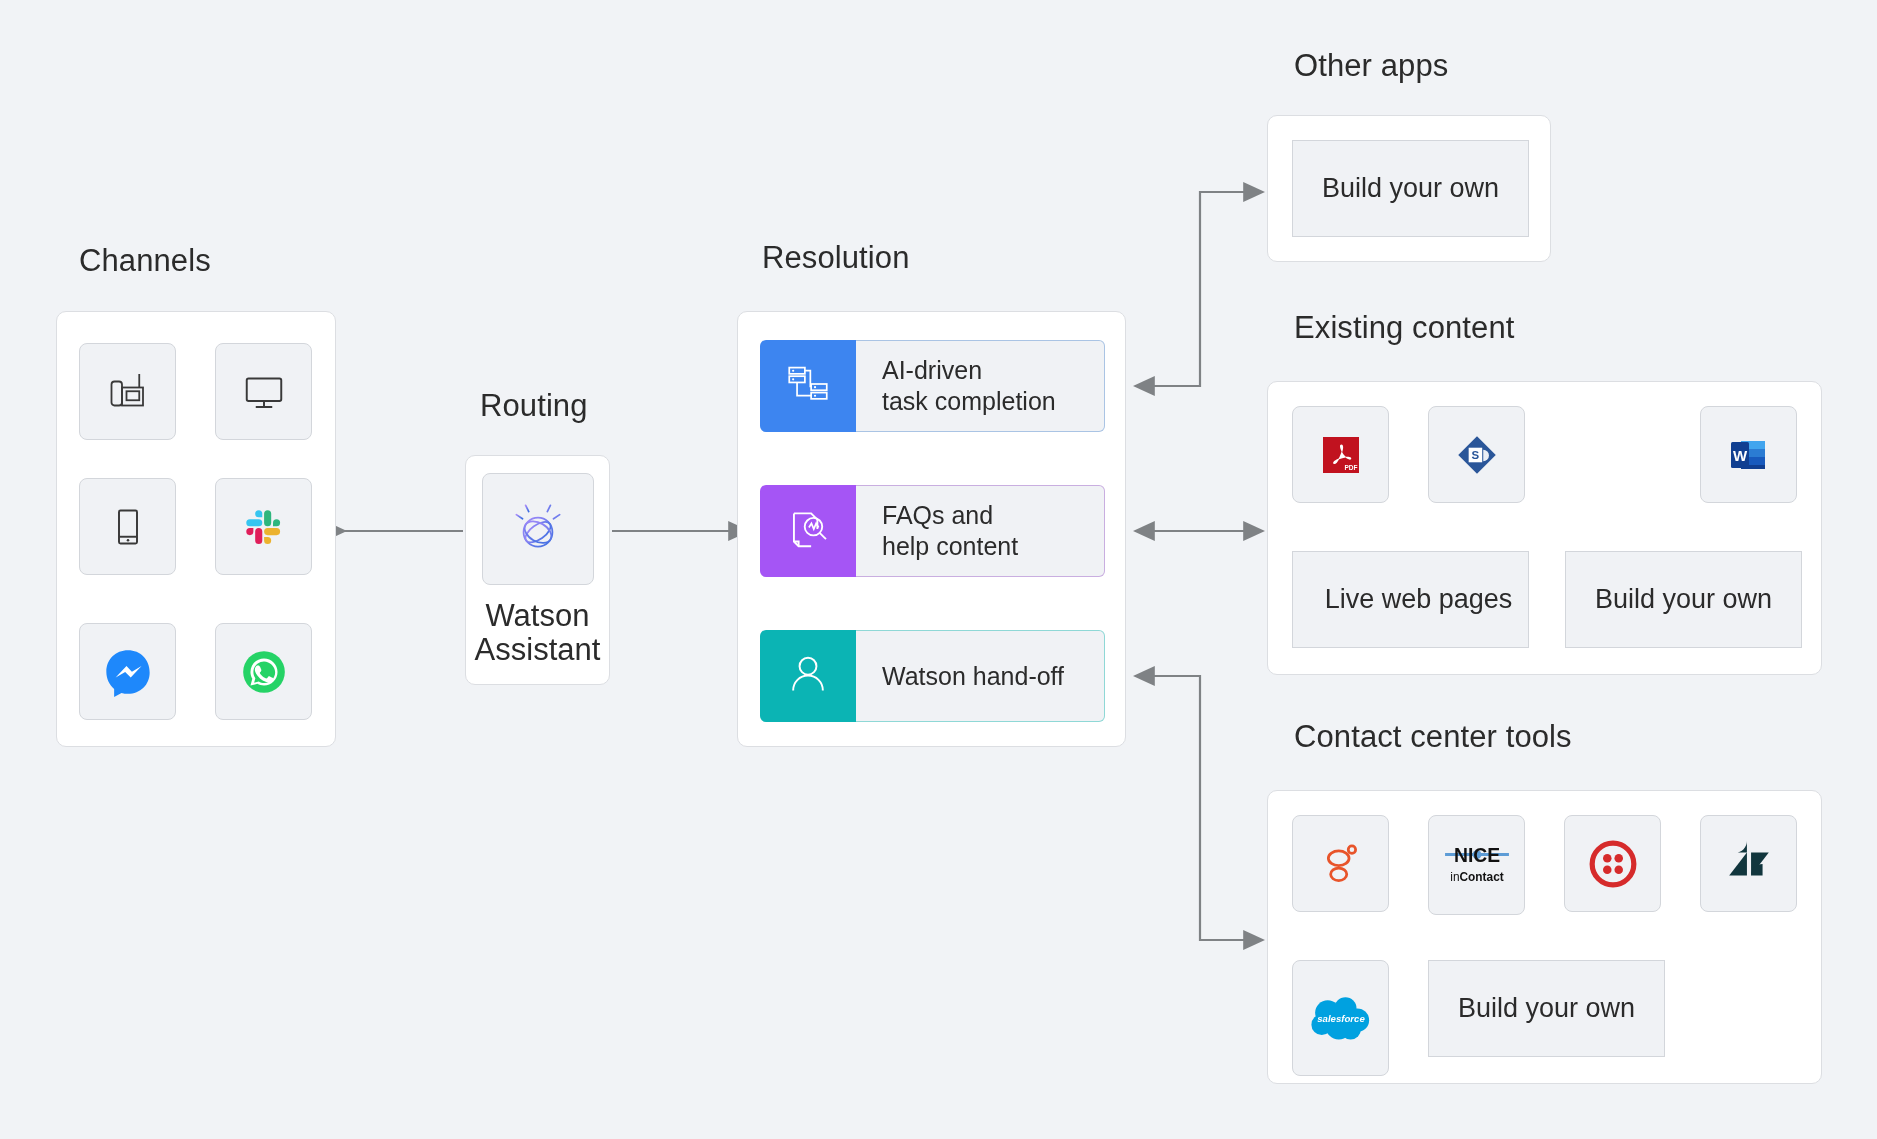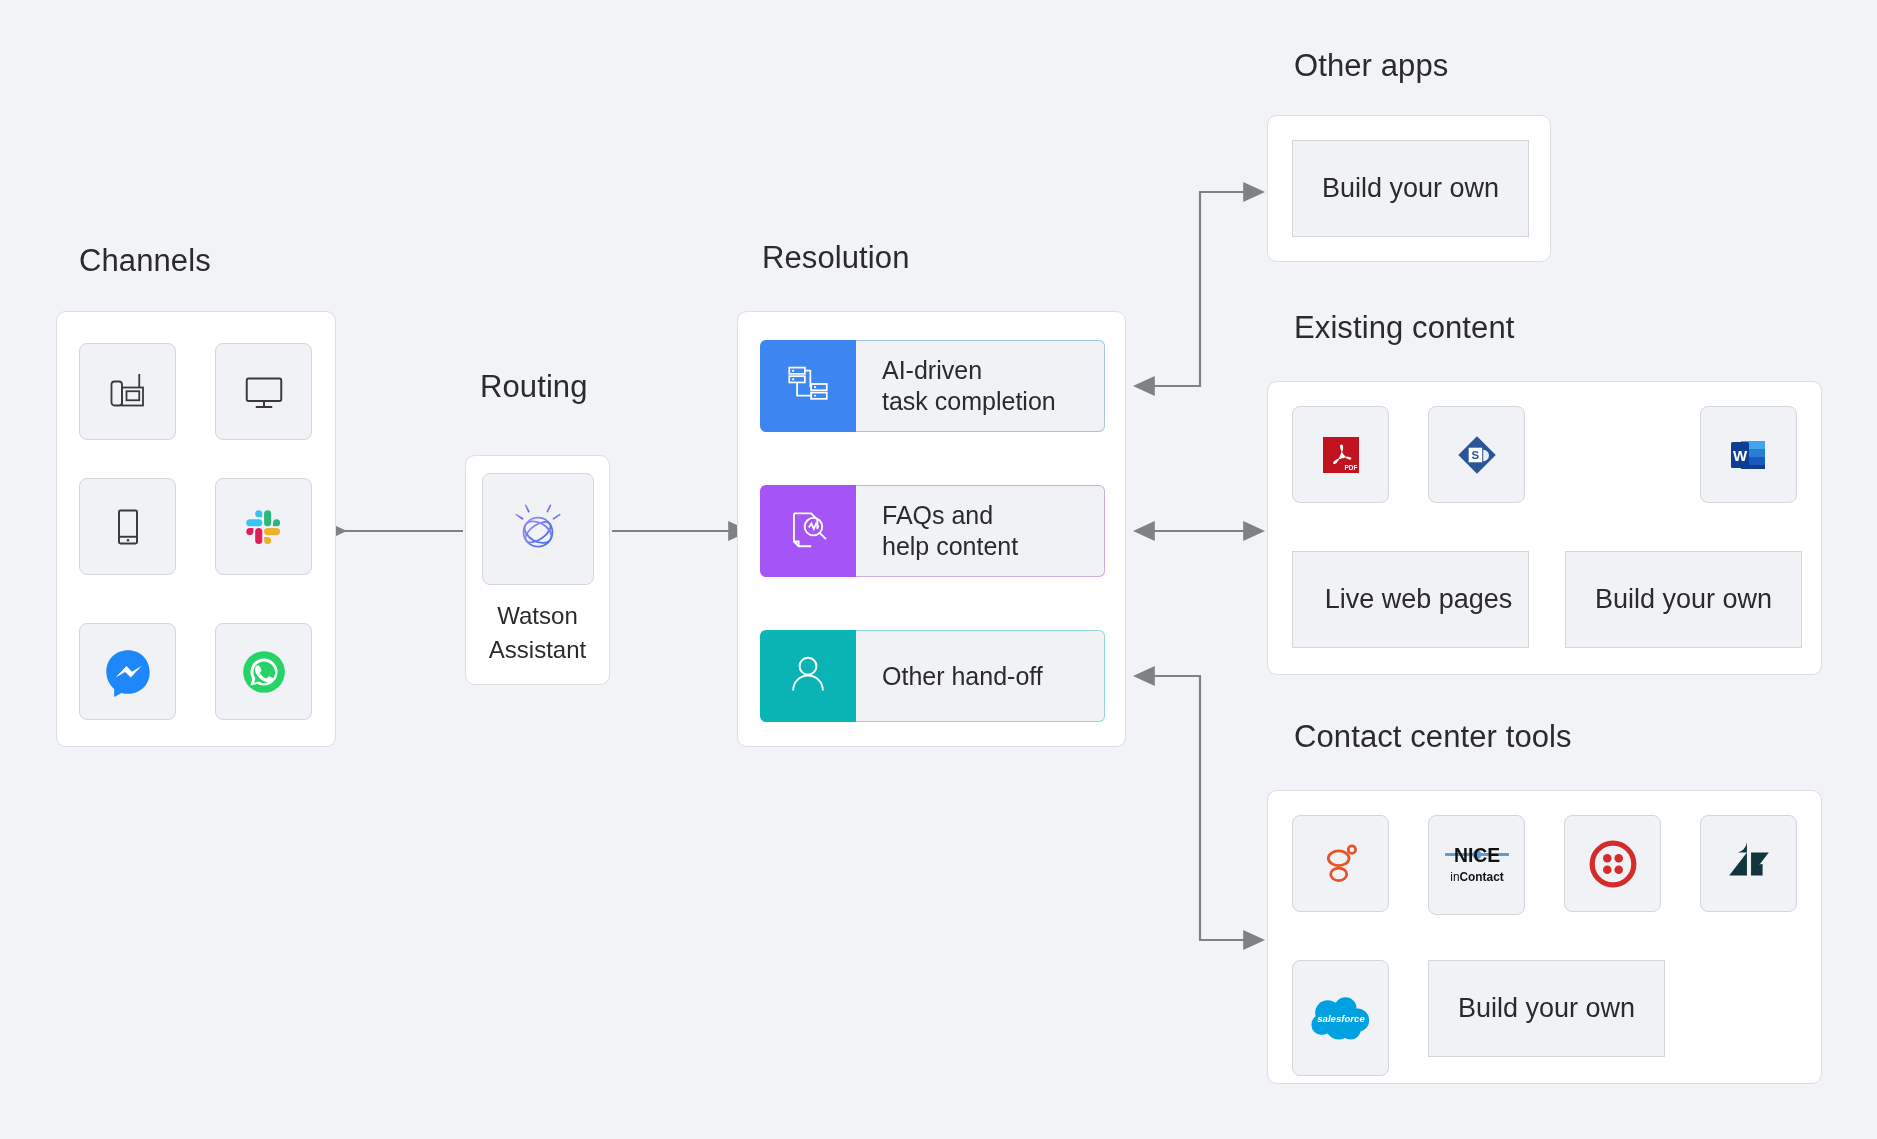--- a/index.html
+++ b/index.html
@@ -68,21 +68,21 @@
   }
   #watson-tile {
     width: 112px; height: 112px;
     background: #f0f2f5;
     border: 1px solid #d3d6db;
     border-radius: 8px;
     display: flex; align-items: center; justify-content: center;
   }
   #watson-label {
     margin-top: 14px;
-    font-size: 24px;
+    font-size: 31px;
     line-height: 34px;
     text-align: center;
     color: #2b2b2b;
   }
 
   
   .rescard {
     position: absolute;
     left: 760px;
     width: 345px;
@@ -207,21 +207,21 @@
     <span>
       <svg width="50" height="50" viewBox="0 0 48 48">
         <circle cx="24" cy="24" r="20" fill="#25d366"></circle>
         <path d="M24 11c-7.2 0-13 5.8-13 13 0 2.4.6 4.6 1.8 6.5L11 37l6.7-1.7c1.8 1 3.9 1.6 6.3 1.6 7.2 0 13-5.8 13-13S31.2 11 24 11z" fill="#ffffff"></path>
         <path d="M24 13.8c-5.6 0-10.2 4.6-10.2 10.2 0 2.2.7 4.2 1.9 5.9l-1.2 4.3 4.5-1.2c1.6 1 3.5 1.5 5.5 1.5 5.6 0 10.2-4.6 10.2-10.2S29.6 13.8 24 13.8z" fill="#25d366"></path>
         <path d="M19.6 18.4c-.3-.7-.6-.7-.9-.7h-.8c-.3 0-.8.1-1.2.6s-1.5 1.5-1.5 3.6 1.6 4.2 1.8 4.5c.2.3 3 4.8 7.5 6.5 3.7 1.5 4.5 1.2 5.3 1.1.8-.1 2.5-1 2.9-2s.4-1.8.3-2c-.1-.2-.4-.3-.9-.5s-2.5-1.3-2.9-1.4c-.4-.1-.7-.2-1 .2-.3.5-1.1 1.4-1.3 1.7-.2.3-.5.3-.9.1s-1.8-.7-3.5-2.1c-1.3-1.1-2.2-2.5-2.4-2.9-.2-.5 0-.7.2-.9.2-.2.5-.5.7-.8.2-.3.3-.5.4-.8.1-.3.1-.6 0-.8-.1-.2-1-2.5-1.3-3.2z" fill="#ffffff"></path>
       </svg>
     </span>
   </div>
 
-  <div class="section-title" style="left:480px; top:369px;">Routing</div>
+  <div class="section-title" style="left:480px; top:388px;">Routing</div>
 
   <div id="routing-node">
     <div id="watson-tile">
       <span>
         <svg width="66" height="66" viewBox="0 0 64 64" fill="none">
           <defs>
             <linearGradient id="wgrad" x1="0" y1="0" x2="1" y2="1">
               <stop offset="0%" stop-color="#a78bfa"></stop>
               <stop offset="100%" stop-color="#3b6fe0"></stop>
             </linearGradient>
@@ -298,21 +298,21 @@
   <div class="rescard" style="top:630px;">
     <div class="icon-half" style="background:#0bb4b4;">
       <span>
         <svg width="50" height="50" viewBox="0 0 32 32" fill="none" stroke="#ffffff" stroke-width="1.25">
           <circle cx="16" cy="11" r="5.4"></circle>
           <path d="M6.5 26.5 a9.5 9.5 0 0 1 19 0"></path>
         </svg>
       </span>
     </div>
     <div class="text-half" style="border-color:#8fd8d6;">
-      <span>Other hand-off</span>
+      <span>Watson hand-off</span>
     </div>
   </div>
 
   <div class="section-title" style="left:1294px; top:48px;">Other apps</div>
 
   <div class="panel" style="left:1267px; top:115px; width:284px; height:147px;"></div>
 
   <div class="labelbox" style="left:1292px; top:140px; width:237px; height:97px;">
     <span>Build your own</span>
   </div>

